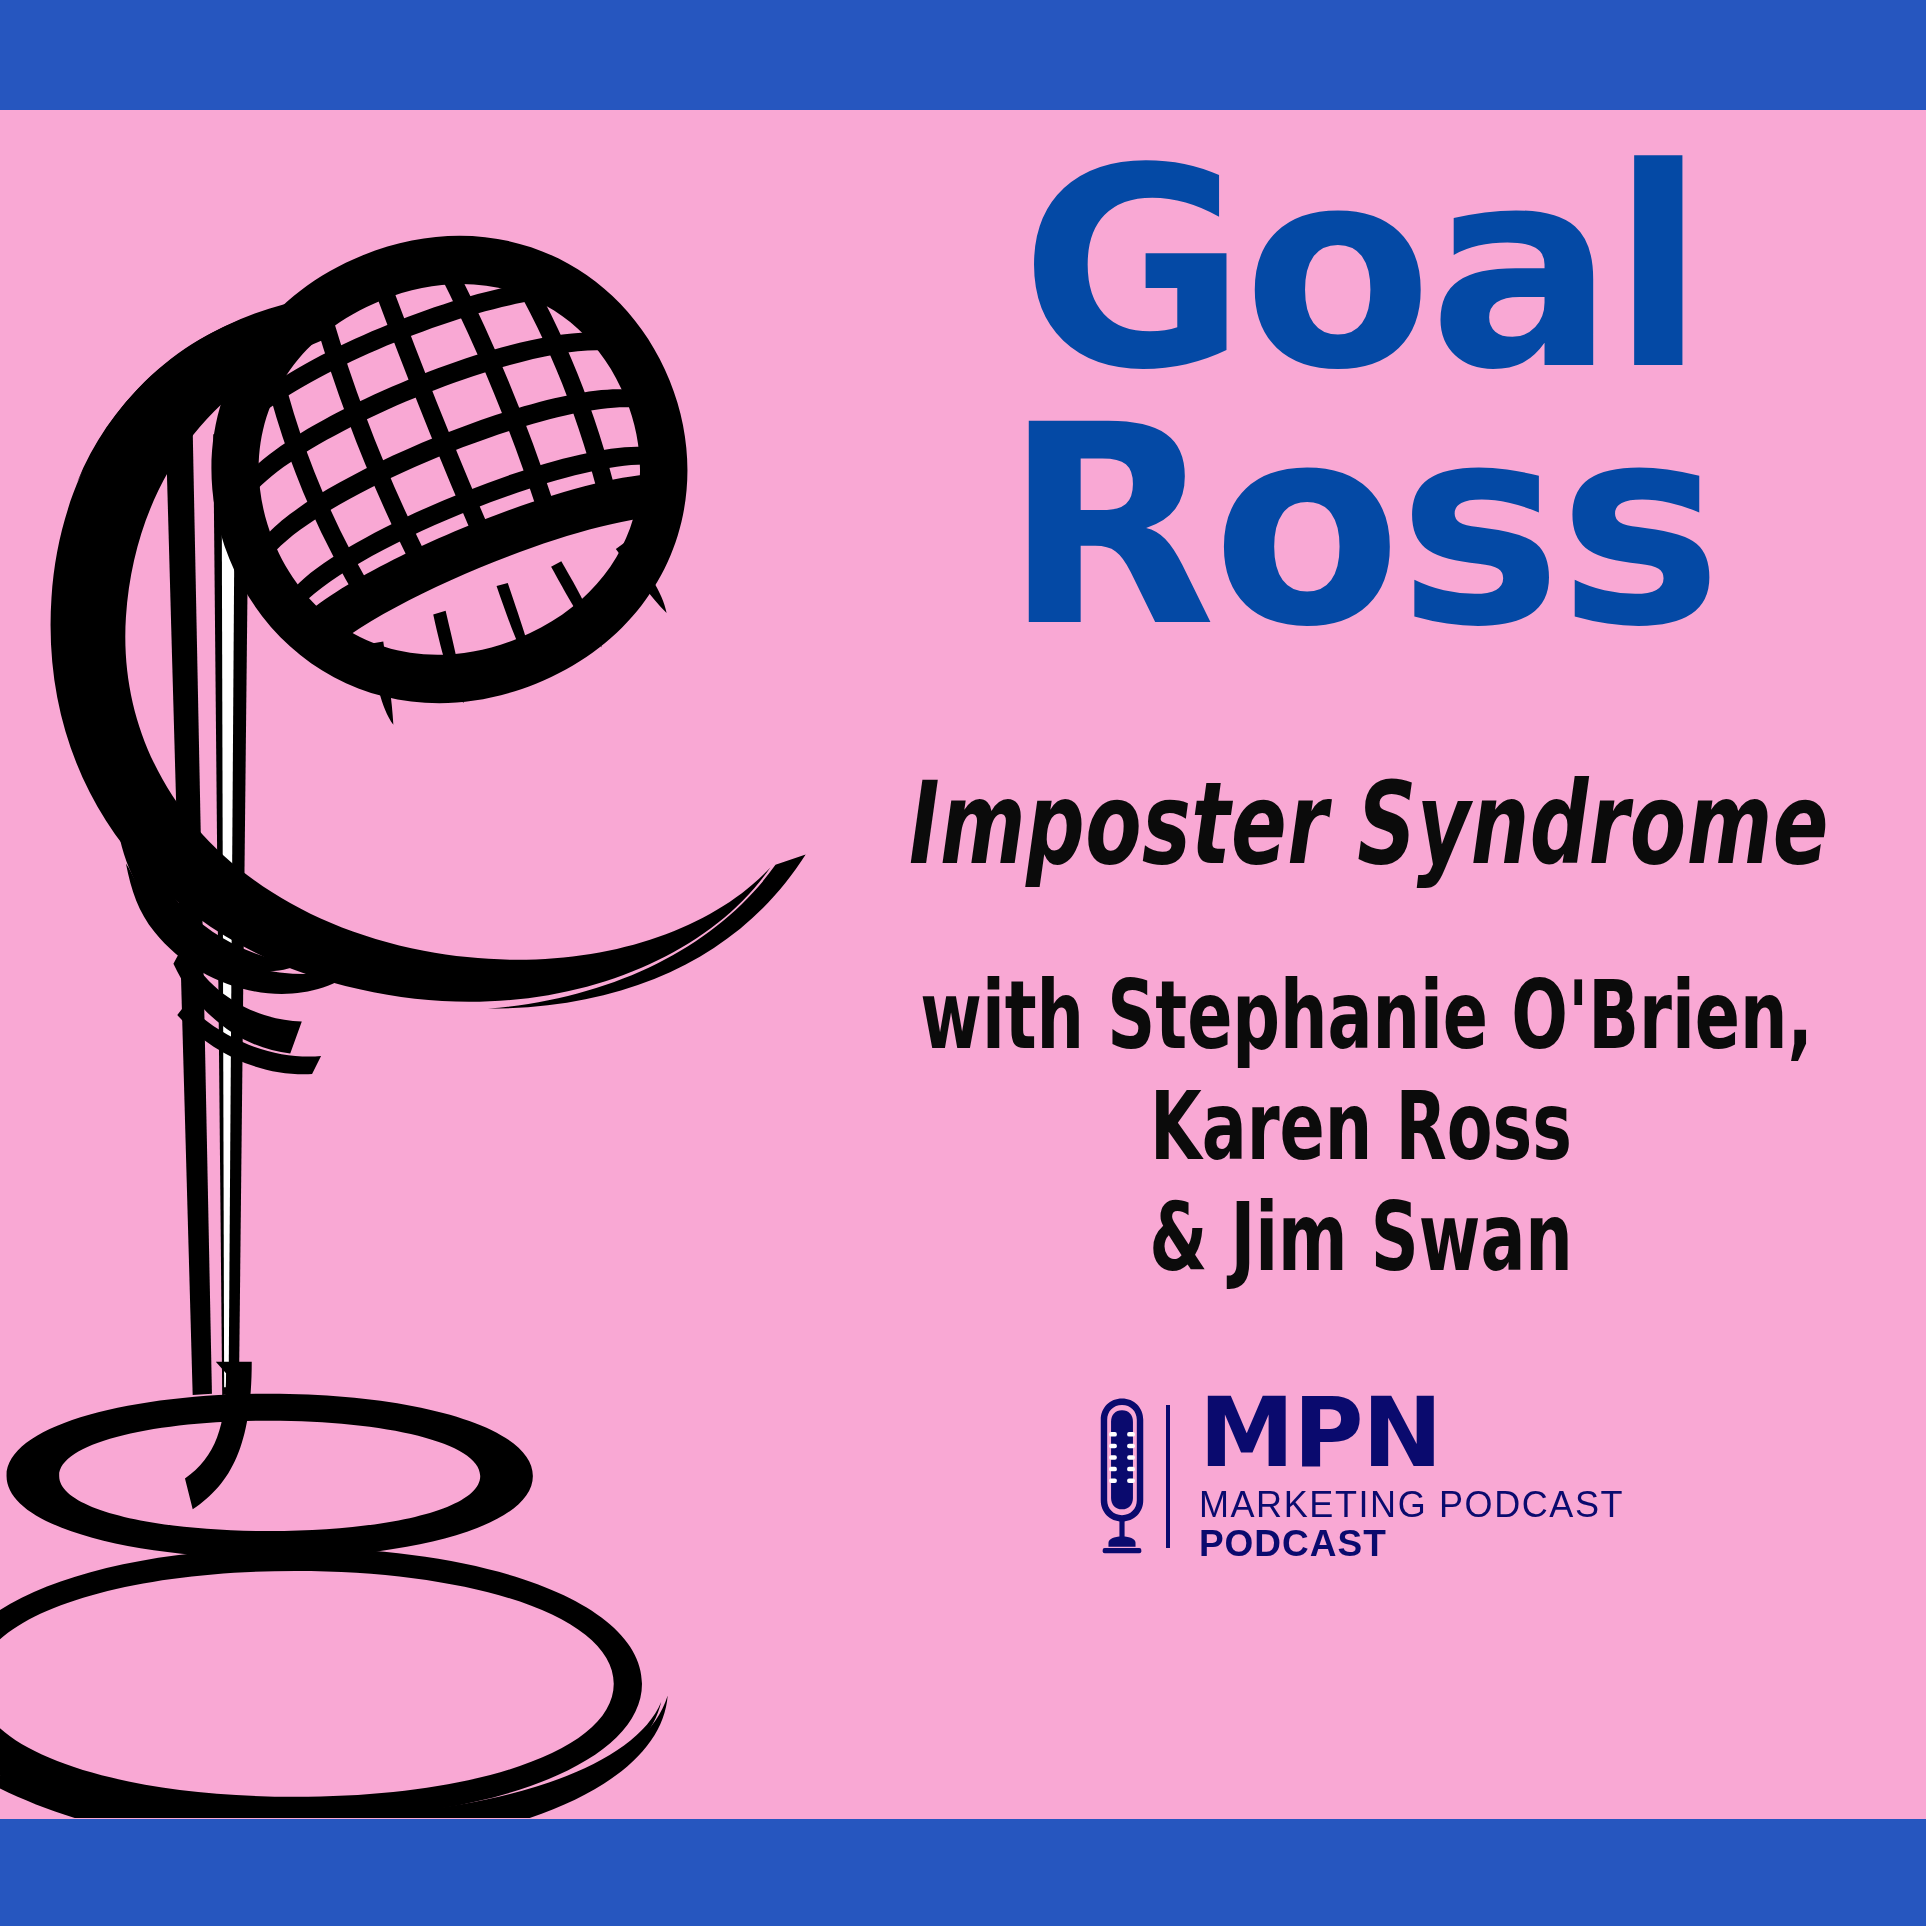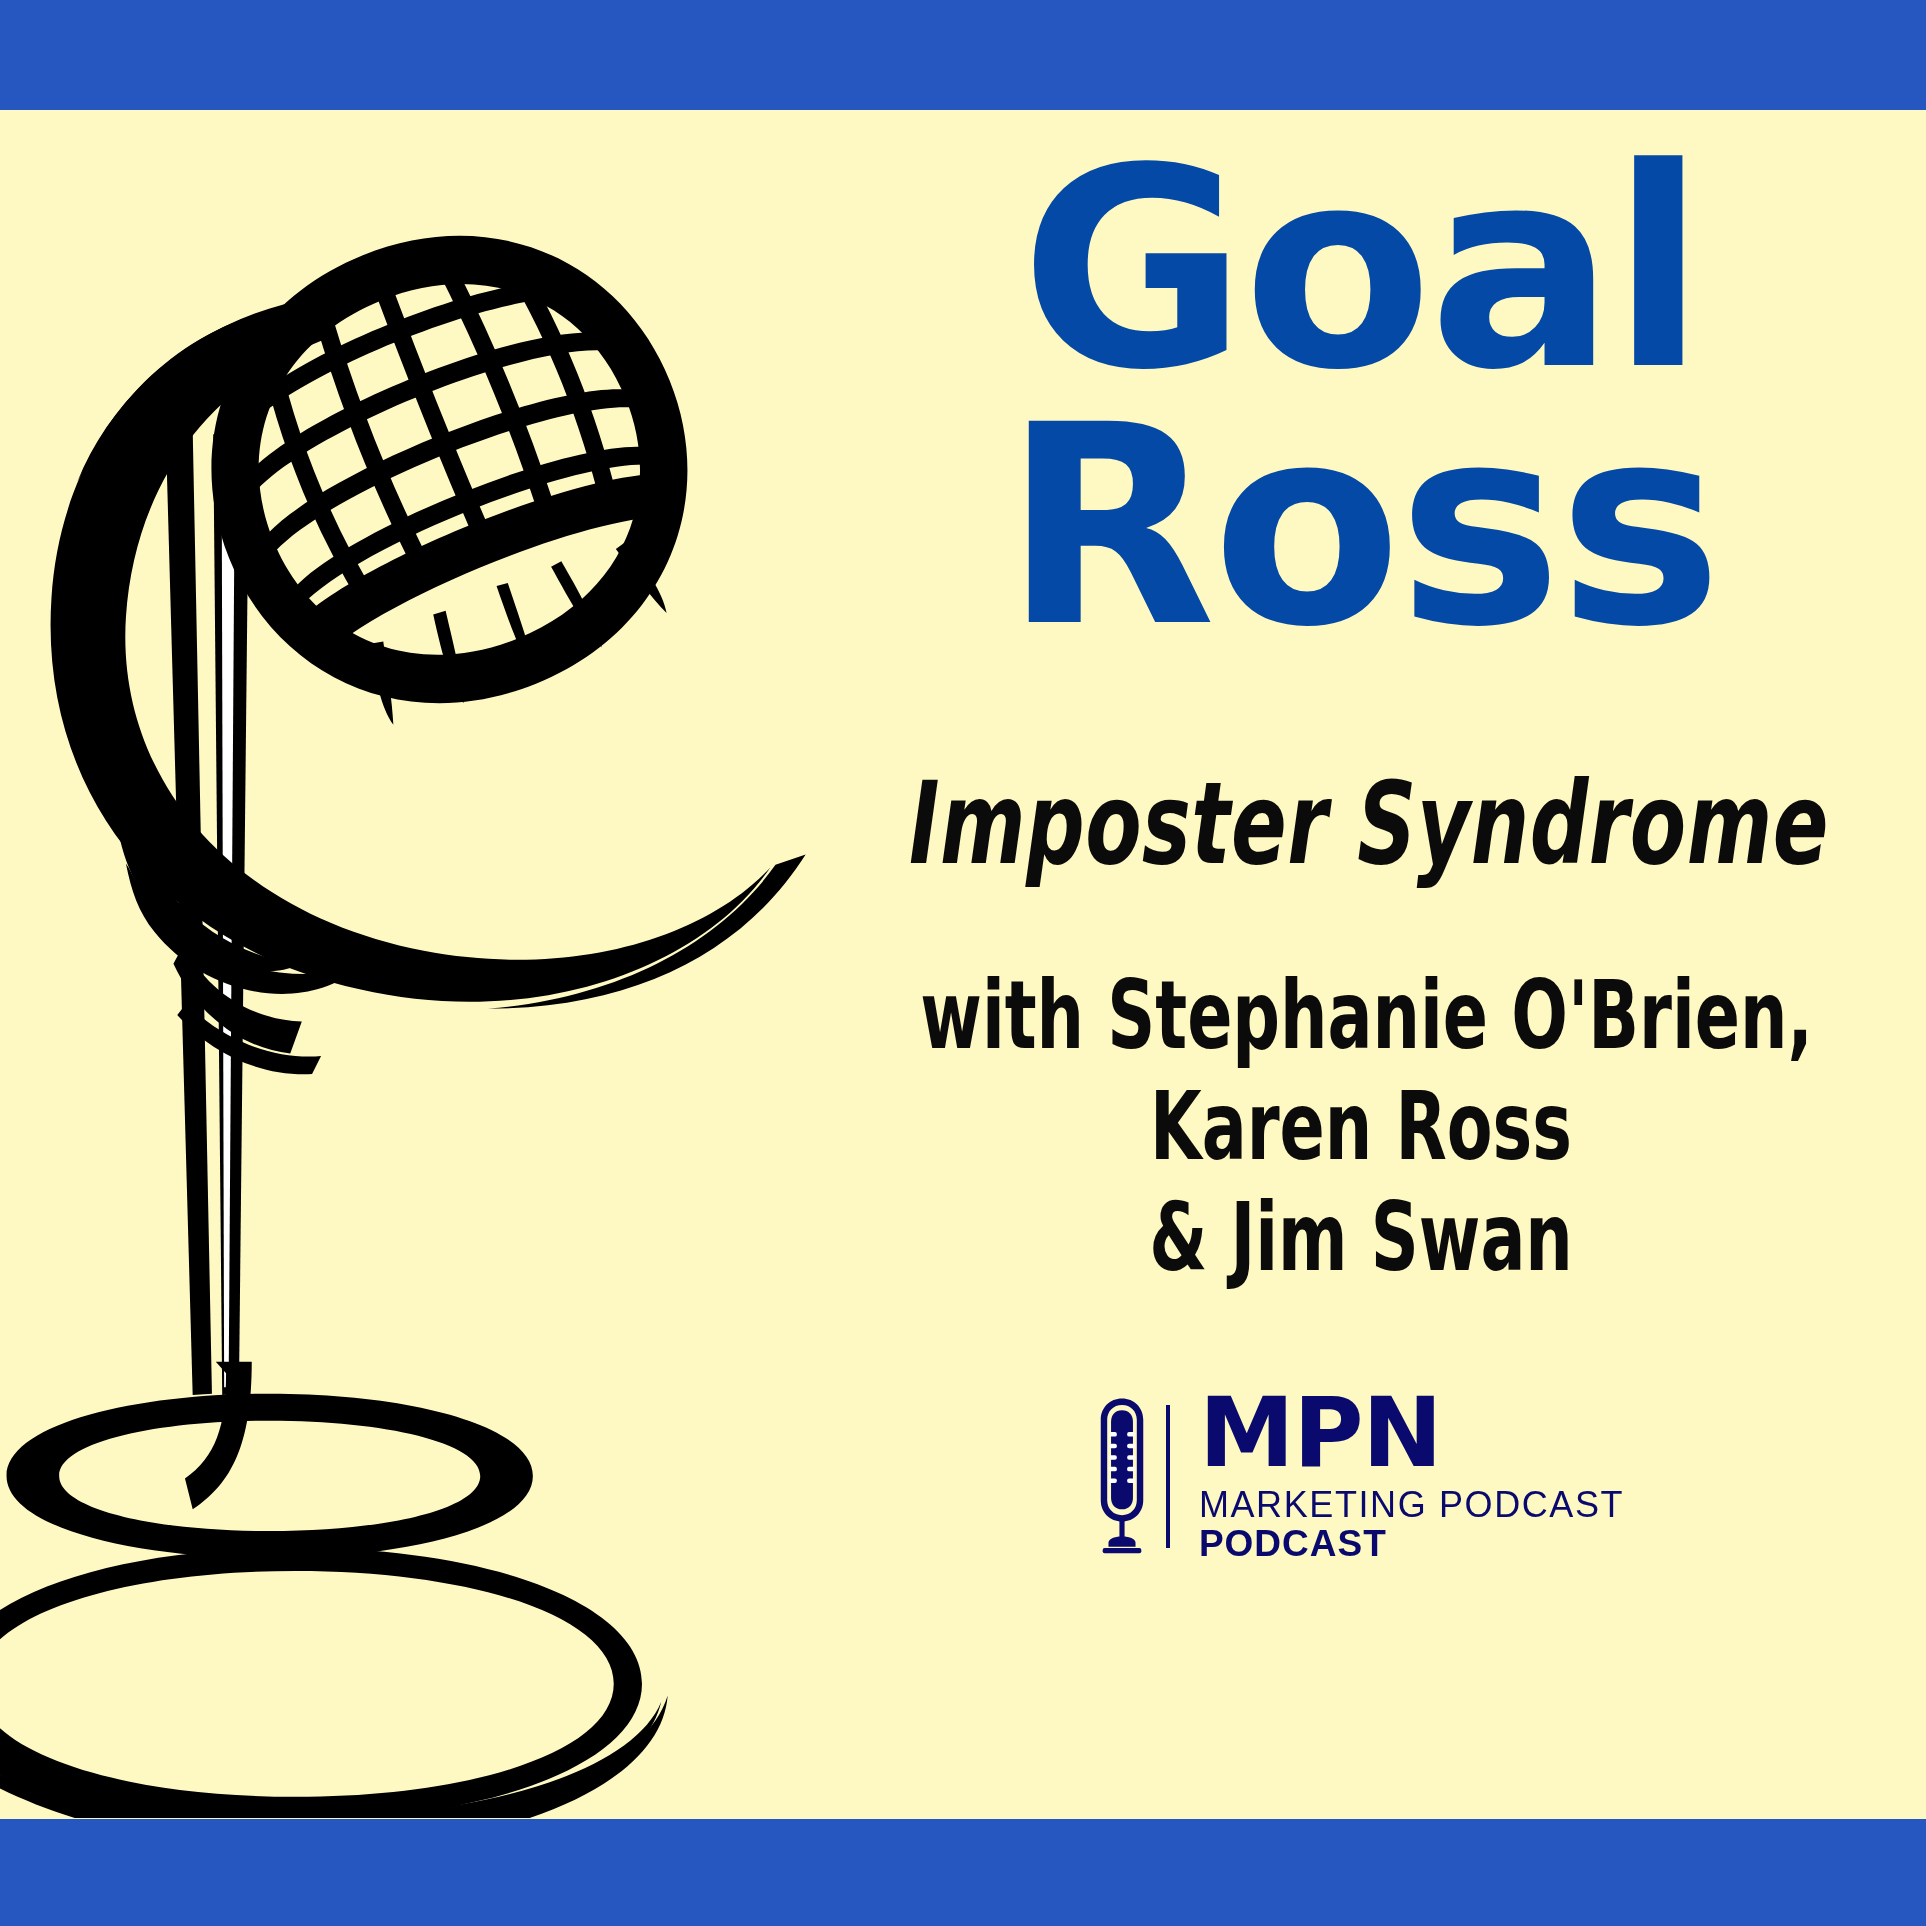--- a/index.html
+++ b/index.html
@@ -1,21 +1,21 @@
 <!DOCTYPE html>
 <html style="font-size:10.3px"><head>
 <meta charset="utf-8">
 <style>
   html,body{margin:0;padding:0;background:#ffffff;}
   body{width:1926px;height:1926px;overflow:hidden;font-family:"Liberation Sans",sans-serif;}
 
   #cover{
     position:relative;
     width:1926px;height:1926px;
-    background:#fef9c3;
+    background:#f9a8d4;
     overflow:hidden;
   }
 
   
   .band{position:absolute;left:0;width:1926px;background:#2656bf;}
   .band-top{top:0;height:110px;}
   .band-bottom{bottom:0;height:107px;}
 
   
   .mic-art{

